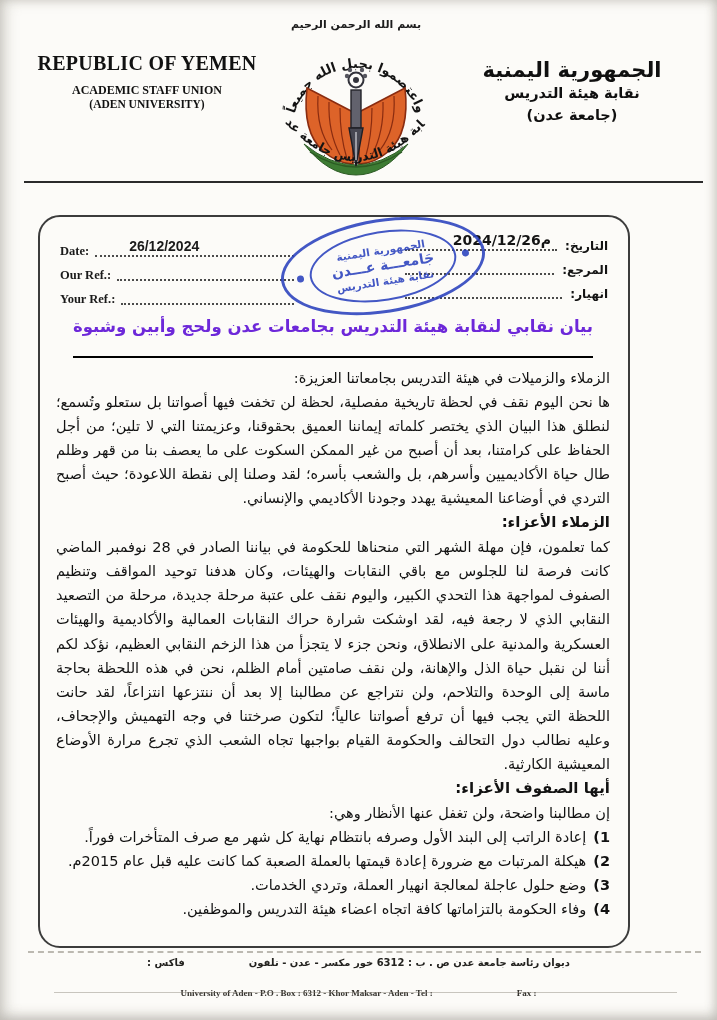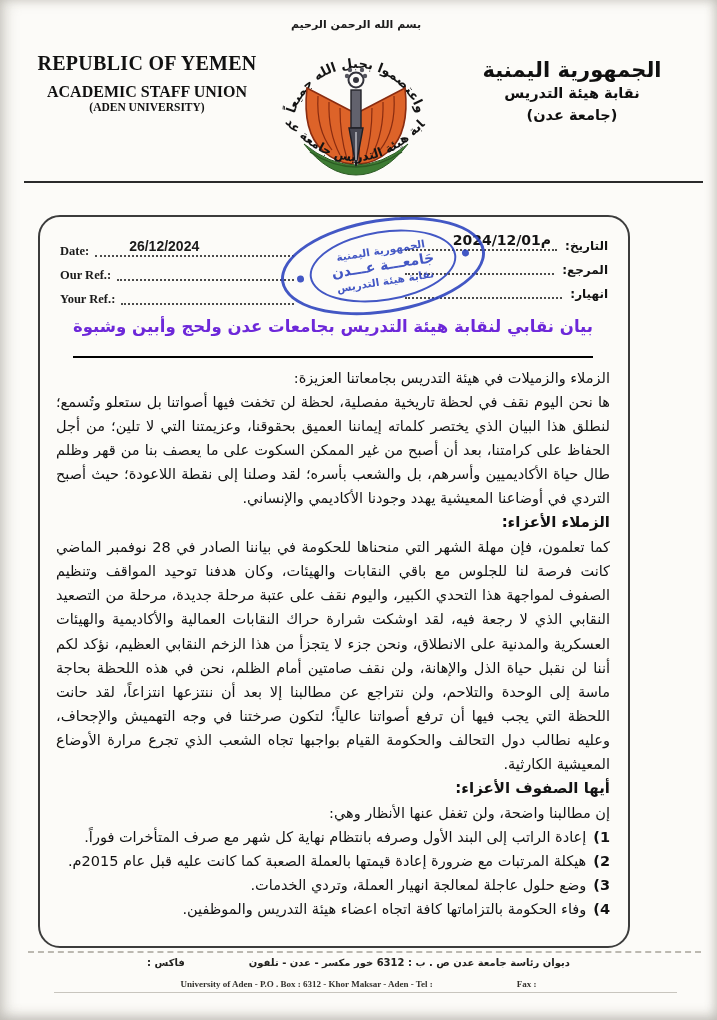--- a/index.html
+++ b/index.html
@@ -17,21 +17,21 @@
     color:#151515;
   }
   
   .header { position:relative; height:183px; }
   .header-rule { position:absolute; left:24px; right:14px; top:181px; border-top:2.5px solid #2b2b2b; }
   .header-en {
     position:absolute; left:18px; top:52px; width:258px; text-align:center;
     font-family:"Liberation Serif", serif; font-weight:bold; color:#111;
   }
   .header-en .en1 { font-size:20px; letter-spacing:.3px; }
-  .header-en .en2 { font-size:16px; margin-top:8px; }
+  .header-en .en2 { font-size:12px; margin-top:8px; }
   .header-en .en3 { font-size:11.5px; margin-top:0; }
   .header-ar {
     position:absolute; right:40px; top:58px; width:210px; text-align:center;
     direction:rtl; font-weight:bold; color:#101010;
   }
   .header-ar .ar1 { font-size:21px; }
   .header-ar .ar2 { font-size:14.5px; margin-top:3px; }
   .header-ar .ar3 { font-size:14.5px; margin-top:6px; }
   .logo { position:absolute; left:280px; top:12px; width:152px; height:178px; z-index:3; }
   
@@ -75,21 +75,21 @@
   .body-text p { text-align:justify; text-align-last:right; margin:0; }
   .salutation { margin-bottom:2px; }
   .sec-heading { font-weight:bold; font-size:15px; text-align:right; }
   .demand { display:flex; direction:rtl; gap:7px; }
   .demand-num { font-weight:bold; white-space:nowrap; }
   .demand-text { flex:1; text-align:justify; text-align-last:right; }
   
   .scan-dash { position:absolute; left:28px; right:16px; top:951px; border-top:2px dashed #bcb9b1; }
   .footer { position:absolute; left:0; right:0; top:957px; text-align:center; color:#23221f; }
   .footer-ar { direction:rtl; font-size:10px; font-weight:bold; display:flex; justify-content:center; gap:64px; }
-  .footer-en { font-size:9px; font-weight:bold; font-family:"Liberation Serif", serif; display:flex; justify-content:center; gap:84px; margin-top:11px; color:#33312c; }
+  .footer-en { font-size:9px; font-weight:bold; font-family:"Liberation Serif", serif; display:flex; justify-content:center; gap:84px; margin-top:20px; color:#33312c; }
   .scan-edge { position:absolute; left:54px; right:40px; top:992px; border-top:1.5px solid #8a8377; opacity:.45; }
 </style>
 </head>
 <body>
 
 <div class="page">
 
   <div class="header">
     <div class="header-en">
       <div class="en1">REPUBLIC OF YEMEN</div>
@@ -174,21 +174,21 @@
             <div class="stamp-mid">جَامعـــة عـــدن</div>
             <div class="stamp-bot">نقابة هيئة التدريس</div>
           </div>
         </div>
       </div>
 
       <div class="refs-ar">
         <div class="ref-line">
           <span class="ref-label">التاريخ:</span>
           <span class="ref-dots">
-            <span class="ref-value-ar">2024/12/01م</span>
+            <span class="ref-value-ar">2024/12/26م</span>
           </span>
         </div>
         <div class="ref-line">
           <span class="ref-label">المرجع:</span>
           <span class="ref-dots"></span>
         </div>
         <div class="ref-line">
           <span class="ref-label">انهيار:</span>
           <span class="ref-dots"></span>
         </div>

